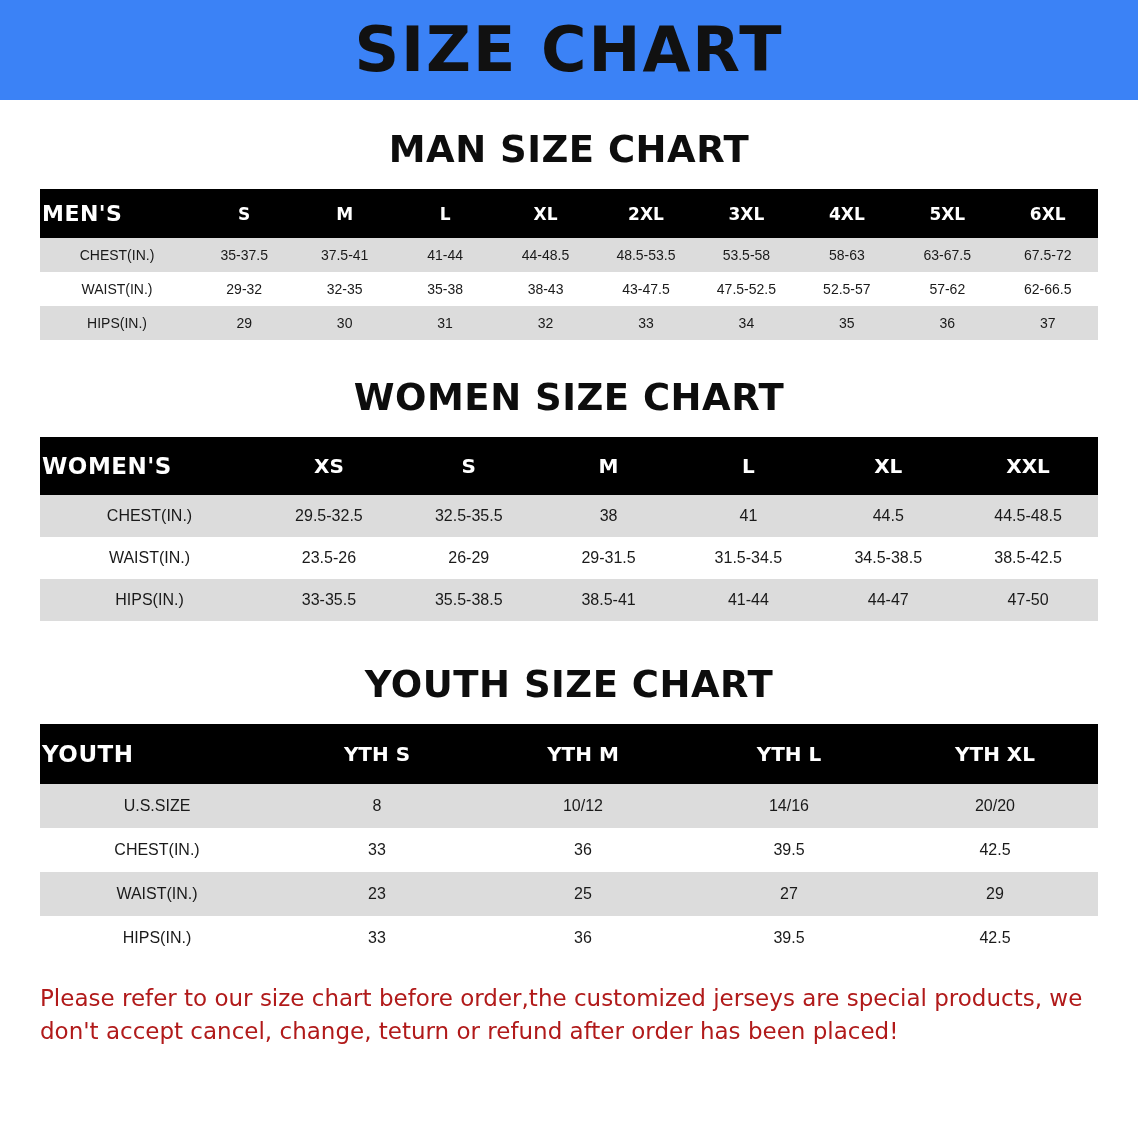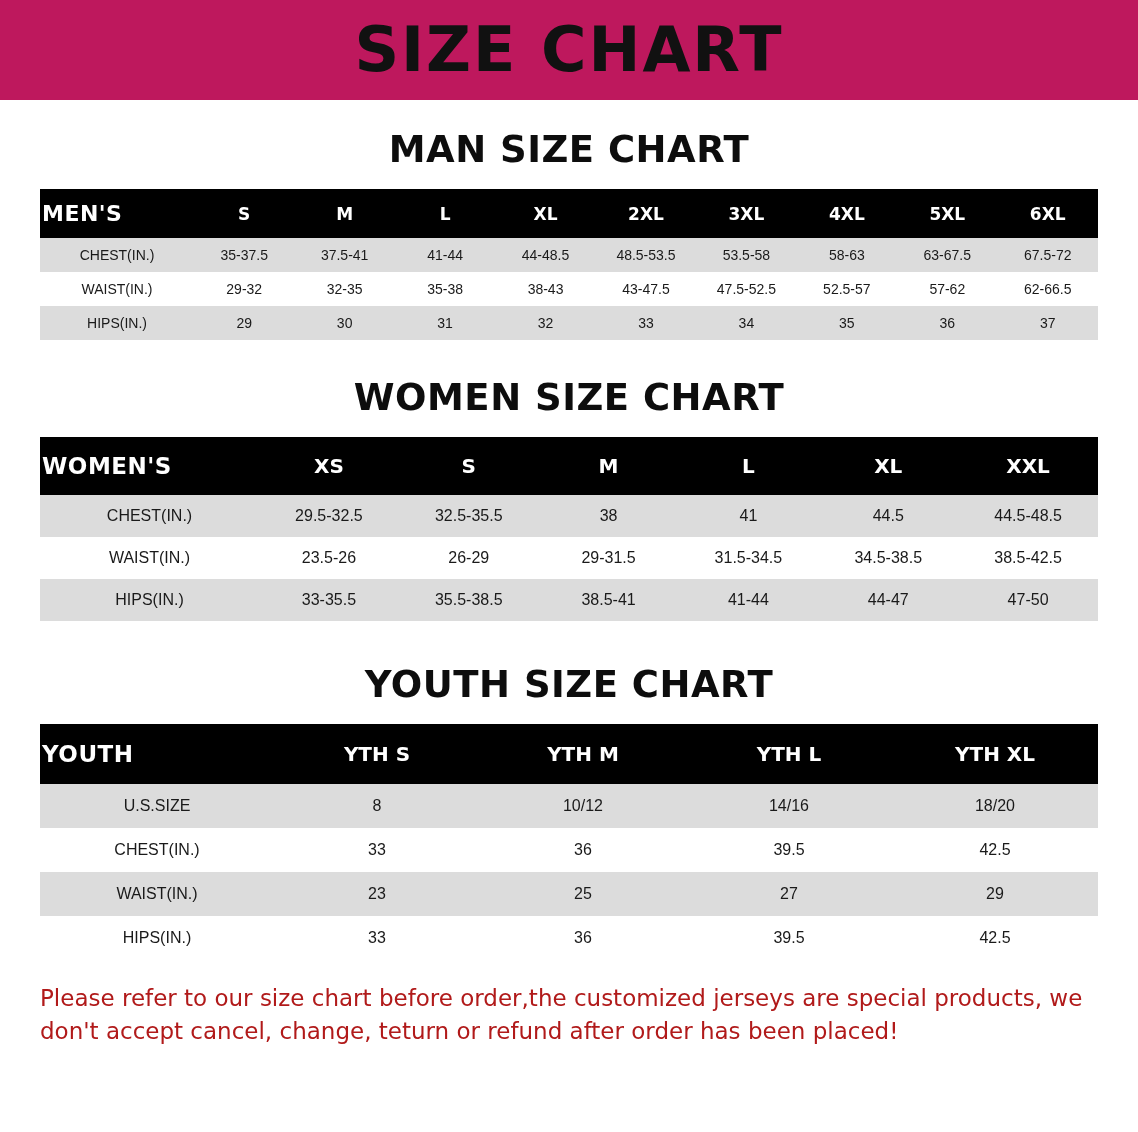--- a/index.html
+++ b/index.html
@@ -11,21 +11,21 @@
     height: 1132px;
     background: #ffffff;
     font-family: "Liberation Sans", sans-serif;
     color: #111111;
     overflow: hidden;
   }
 
   
   .banner {
     height: 100px;
-    background: #be185d;
+    background: #3b82f6;
     display: flex;
     align-items: center;
     justify-content: center;
   }
   .banner-title {
     font-family: "DejaVu Sans", sans-serif;
     font-weight: bold;
     font-size: 62px;
     letter-spacing: 2px;
     color: #111111;
@@ -231,21 +231,21 @@
         <th>YTH L</th>
         <th>YTH XL</th>
       </tr>
     </thead>
     <tbody>
       <tr class="shade">
         <td class="rowlabel">U.S.SIZE</td>
         <td>8</td>
         <td>10/12</td>
         <td>14/16</td>
-        <td>18/20</td>
+        <td>20/20</td>
       </tr>
       <tr class="plain">
         <td class="rowlabel">CHEST(IN.)</td>
         <td>33</td>
         <td>36</td>
         <td>39.5</td>
         <td>42.5</td>
       </tr>
       <tr class="shade">
         <td class="rowlabel">WAIST(IN.)</td>

